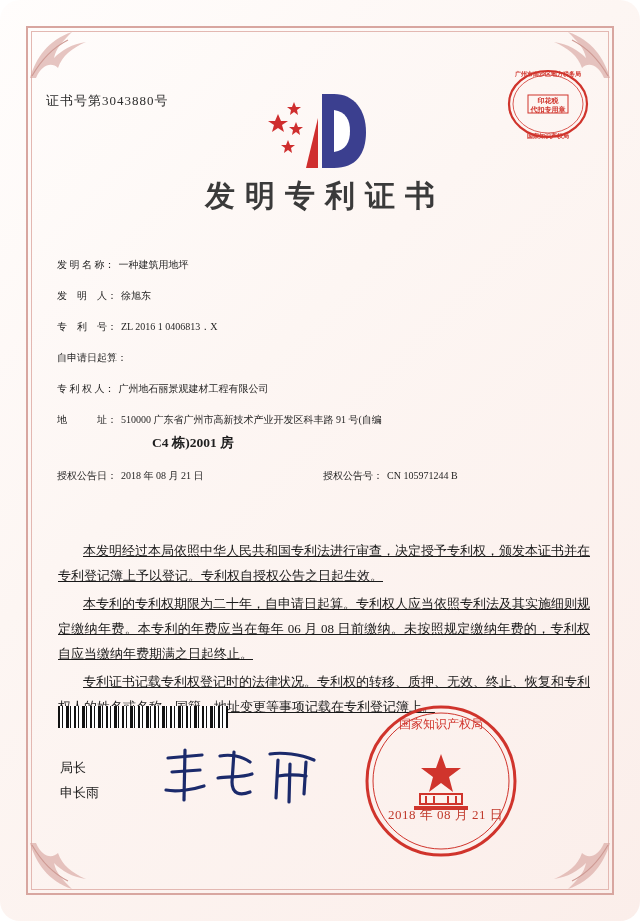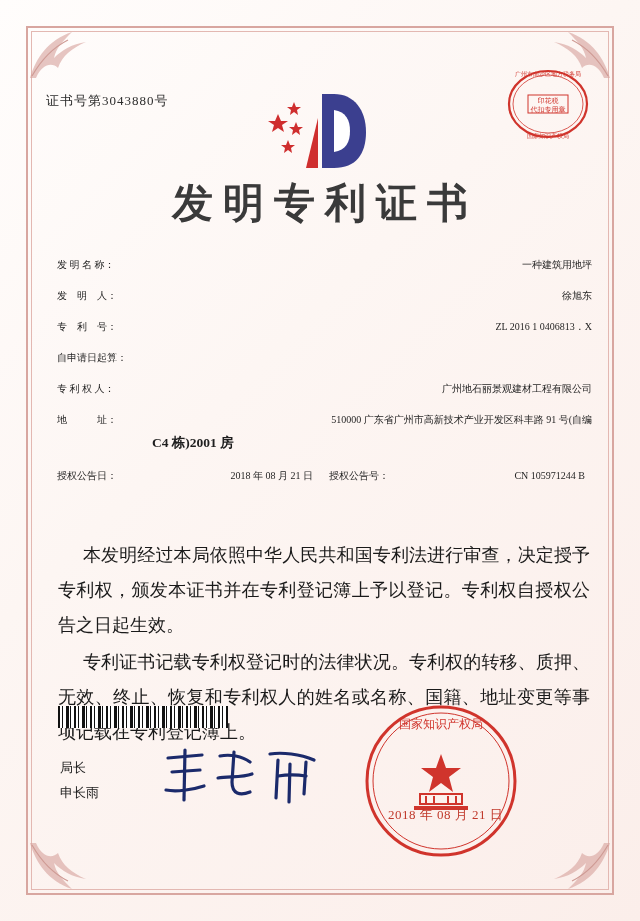--- a/index.html
+++ b/index.html
@@ -10,20 +10,21 @@
   body {
     font-family: "Liberation Serif", "DejaVu Serif", serif;
   }
   .page {
     position: relative;
     width: 640px;
     height: 921px;
     background: linear-gradient(135deg, #fffdfc 0%, #fdf6f3 40%, #fbeeea 100%);
     overflow: hidden;
     box-sizing: border-box;
+    border-radius: 20px;
   }
   
   .border-outer {
     position: absolute;
     left: 26px;
     top: 26px;
     right: 26px;
     bottom: 26px;
     border: 2px solid #d8a6a0;
     box-sizing: border-box;
@@ -70,30 +71,31 @@
     letter-spacing: 1px;
   }
 
   
   .seal-top {
     position: absolute;
     right: 50px;
     top: 62px;
     width: 84px;
     height: 84px;
+    font-weight: bold;
   }
   .seal-top svg { width: 100%; height: 100%; display: block; }
 
   .title {
     position: absolute;
     left: 0;
     right: 0;
     top: 176px;
     text-align: center;
-    font-size: 41px;
+    font-size: 30px;
     letter-spacing: 10px;
     color: #3a3a3a;
     font-weight: bold;
     font-family: "DejaVu Serif", "Liberation Serif", serif;
     text-indent: 10px;
   }
 
   .fields {
     position: absolute;
     left: 57px;
@@ -105,23 +107,22 @@
     align-items: baseline;
     margin-bottom: 17px;
     font-size: 10px;
     color: #1f1f1f;
   }
   .field-label {
     white-space: pre;
     flex: 0 0 auto;
   }
   .field-value {
-    margin-left: 10px;
+    margin-left: 4px;
     flex: 1 1 auto;
-    text-align: right;
   }
   .field-row.two-col .field-value {
     flex: 0 0 auto;
     min-width: 186px;
   }
   .field-label2 {
     white-space: pre;
     margin-left: 16px;
   }
   .addr-line2 {
@@ -129,24 +130,25 @@
     color: #1f1f1f;
     margin: -10px 0 17px 95px;
     font-weight: bold;
   }
 
   .paragraphs {
     position: absolute;
     left: 58px;
     right: 50px;
     top: 538px;
-    font-size: 18px;
+    font-size: 13px;
     line-height: 1.95;
     color: #1a1a1a;
     text-align: justify;
+    text-decoration: underline;
   }
   .paragraphs p {
     margin: 0 0 2px 0;
     text-indent: 25px;
   }
 
   
   .barcode {
     position: absolute;
     left: 58px;
@@ -300,20 +302,21 @@
     <div class="field-row two-col">
       <span class="field-label">授权公告日：</span>
       <span class="field-value">2018 年 08 月 21 日</span>
       <span class="field-label2">授权公告号：</span>
       <span class="field-value">CN 105971244 B</span>
     </div>
   </div>
 
   <div class="paragraphs">
     <p>本发明经过本局依照中华人民共和国专利法进行审查，决定授予专利权，颁发本证书并在专利登记簿上予以登记。专利权自授权公告之日起生效。</p>
+    <p>本专利的专利权期限为二十年，自申请日起算。专利权人应当依照专利法及其实施细则规定缴纳年费。本专利的年费应当在每年 06 月 08 日前缴纳。未按照规定缴纳年费的，专利权自应当缴纳年费期满之日起终止。</p>
     <p>专利证书记载专利权登记时的法律状况。专利权的转移、质押、无效、终止、恢复和专利权人的姓名或名称、国籍、地址变更等事项记载在专利登记簿上。</p>
   </div>
 
   <div class="barcode"></div>
 
   <div class="seal-bottom">
     <svg viewBox="0 0 158 158">
       <circle cx="79" cy="79" r="74" fill="none" stroke="#d0342c" stroke-width="3"></circle>
       <circle cx="79" cy="79" r="68" fill="none" stroke="#d0342c" stroke-width="1"></circle>
       <g fill="#d0342c">

